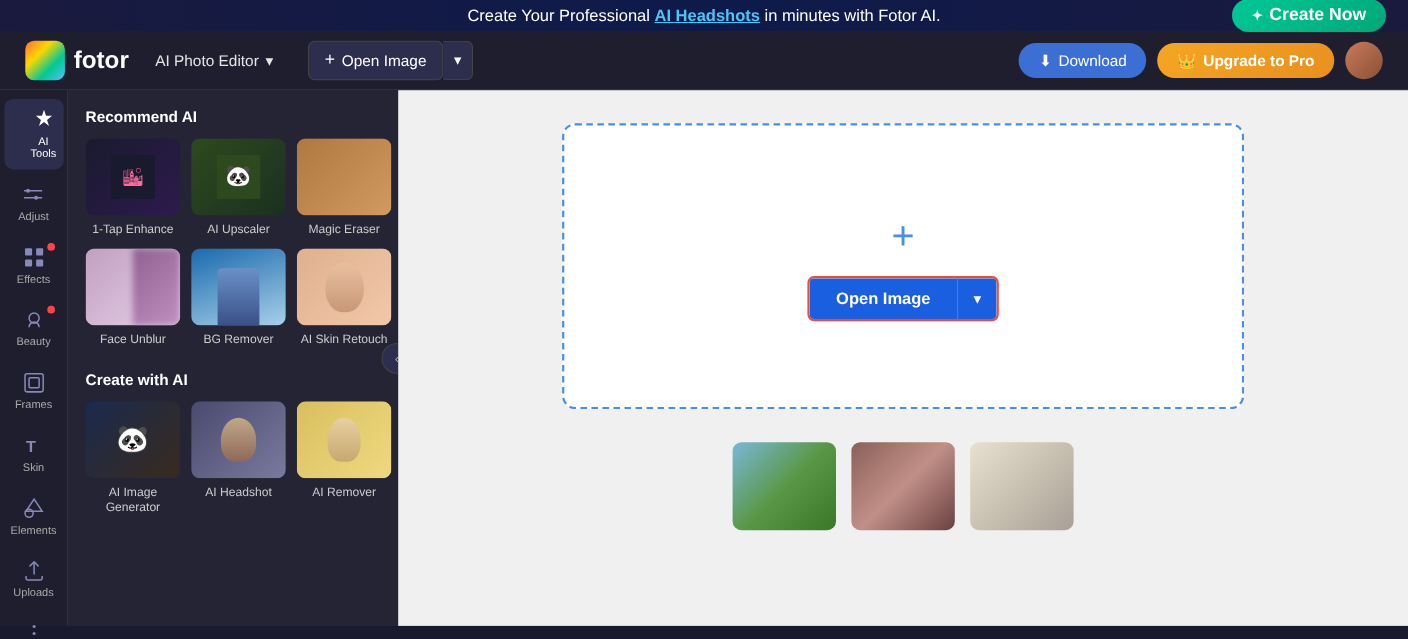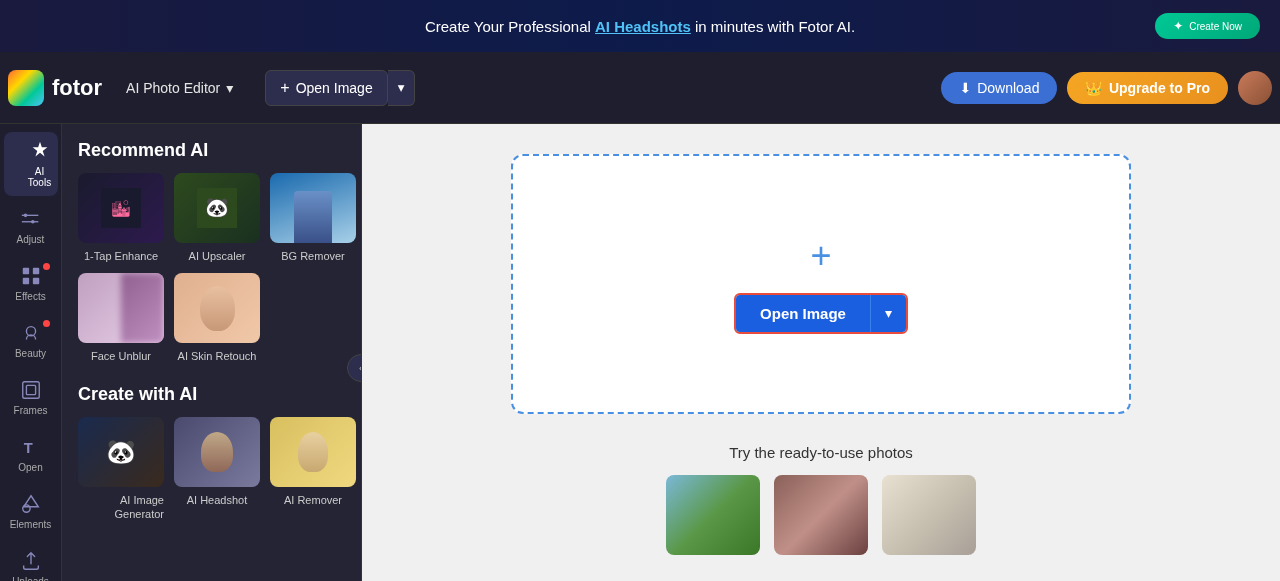--- a/index.html
+++ b/index.html
@@ -1,21 +1,21 @@
 <!DOCTYPE html>
 <html><head>
   <meta charset="utf-8">
   <style>
     * { margin: 0; padding: 0; box-sizing: border-box; }
     body { font-family: -apple-system, BlinkMacSystemFont, 'Segoe UI', sans-serif; background: #1a1a2e; overflow: hidden; width: 1280px; height: 581px; }
 
     
     .top-banner {
       background: linear-gradient(90deg, #1a1a3e 0%, #0d1b4b 50%, #1a1a3e 100%);
-      height: 52px;
+      height: 28px;
       display: flex;
       align-items: center;
       justify-content: center;
       gap: 12px;
       position: relative;
     }
     .banner-text {
       color: #fff;
       font-size: 15px;
       font-weight: 500;
@@ -27,39 +27,39 @@
       text-decoration-color: #4fc3f7;
     }
     .create-now-btn {
       position: absolute;
       right: 20px;
       background: linear-gradient(135deg, #00c896, #00a878);
       border: none;
       border-radius: 20px;
       color: white;
       padding: 6px 18px;
-      font-size: 10px;
-      font-weight: 400;
+      font-size: 16px;
+      font-weight: 700;
       cursor: pointer;
       display: flex;
       align-items: center;
       gap: 6px;
     }
     .create-now-btn::before {
       content: '✦';
       font-size: 12px;
     }
 
     
     .header {
       background: #1e1e2e;
-      height: 72px;
-      display: flex;
-      align-items: center;
-      padding: 0 8px;
+      height: 54px;
+      display: flex;
+      align-items: center;
+      padding: 0 23px;
       gap: 16px;
       border-bottom: 1px solid #333;
     }
     .logo {
       display: flex;
       align-items: center;
       gap: 8px;
     }
     .logo-icon {
       width: 36px;
@@ -204,21 +204,21 @@
     
     .ai-panel {
       width: 300px;
       background: #242435;
       overflow-y: auto;
       padding: 16px;
       border-right: 1px solid #333;
     }
     .panel-section-title {
       color: #fff;
-      font-size: 18px;
+      font-size: 14px;
       font-weight: 700;
       margin-bottom: 12px;
     }
     .ai-grid {
       display: grid;
       grid-template-columns: repeat(3, 1fr);
       gap: 10px;
       margin-bottom: 20px;
     }
     .ai-card {
@@ -230,21 +230,21 @@
     .ai-card-img {
       width: 86px;
       height: 70px;
       border-radius: 8px;
       overflow: hidden;
       margin-bottom: 6px;
     }
     .ai-card-label {
       color: #ccc;
       font-size: 11px;
-      text-align: right;
+      text-align: center;
       line-height: 1.3;
     }
 
     
     .thumb-1tap { background: linear-gradient(135deg, #1a1a2e, #2d1a4e); position: relative; width: 100%; height: 100%; }
     .thumb-panda { background: linear-gradient(135deg, #2d4a1e, #1a3020); position: relative; width: 100%; height: 100%; }
     .thumb-eraser { background: linear-gradient(135deg, #4e3a1a, #7a5a2a); position: relative; width: 100%; height: 100%; }
 
     
     .collapse-btn {
@@ -441,21 +441,21 @@
       </div>
       <span class="sidebar-icon-label">Frames</span>
     </div>
 
     <div class="sidebar-icon-item">
       <div class="sidebar-icon-svg">
         <svg width="22" height="22" viewBox="0 0 24 24" fill="none">
           <text x="4" y="18" font-size="16" fill="#8888bb" font-weight="700">T</text>
         </svg>
       </div>
-      <span class="sidebar-icon-label">Open</span>
+      <span class="sidebar-icon-label">Skin</span>
     </div>
 
     <div class="sidebar-icon-item">
       <div class="sidebar-icon-svg">
         <svg width="22" height="22" viewBox="0 0 24 24" fill="none">
           <circle cx="7" cy="17" r="4" stroke="#8888bb" stroke-width="1.5" fill="none"></circle>
           <polygon points="12,3 20,15 4,15" stroke="#8888bb" stroke-width="1.5" fill="none"></polygon>
         </svg>
       </div>
       <span class="sidebar-icon-label">Elements</span>
@@ -503,37 +503,45 @@
           <div class="thumb-panda" style="display:flex;align-items:center;justify-content:center;">
             <svg width="40" height="40" viewBox="0 0 50 50">
               <rect width="50" height="50" fill="#2d4a1e"></rect>
               <text x="25" y="32" text-anchor="middle" font-size="24">🐼</text>
             </svg>
           </div>
         </div>
         <span class="ai-card-label">AI Upscaler</span>
       </div>
 
+      <div class="ai-card">
+        <div class="ai-card-img">
+          <div class="thumb-eraser" style="display:flex;align-items:center;justify-content:center;position:relative;overflow:hidden;">
+            <div style="width:100%;height:100%;background:linear-gradient(135deg,#b07840,#d09a60);"></div>
+          </div>
+        </div>
+        <span class="ai-card-label">Magic Eraser</span>
+      </div>
+
+      <div class="ai-card">
+        <div class="ai-card-img">
+          <div style="width:100%;height:100%;background:linear-gradient(135deg,#c0a0c0,#e8d0e8);position:relative;overflow:hidden;">
+            <div style="position:absolute;right:0;top:0;width:50%;height:100%;background:linear-gradient(135deg,#906090,#c090c0);filter:blur(3px);"></div>
+          </div>
+        </div>
+        <span class="ai-card-label">Face Unblur</span>
+      </div>
 
       <div class="ai-card">
         <div class="ai-card-img">
           <div style="width:100%;height:100%;background:linear-gradient(160deg,#1a6aae,#a8d0e8);display:flex;align-items:flex-end;">
             <div style="width:45%;height:75%;background:linear-gradient(180deg,#6a90c8,#3a5088);margin:0 auto;border-radius:4px 4px 0 0;"></div>
           </div>
         </div>
         <span class="ai-card-label">BG Remover</span>
-      </div>
-
-      <div class="ai-card">
-        <div class="ai-card-img">
-          <div style="width:100%;height:100%;background:linear-gradient(135deg,#c0a0c0,#e8d0e8);position:relative;overflow:hidden;">
-            <div style="position:absolute;right:0;top:0;width:50%;height:100%;background:linear-gradient(135deg,#906090,#c090c0);filter:blur(3px);"></div>
-          </div>
-        </div>
-        <span class="ai-card-label">Face Unblur</span>
       </div>
 
       <div class="ai-card">
         <div class="ai-card-img">
           <div style="width:100%;height:100%;background:linear-gradient(135deg,#e0b090,#f0c8a8);display:flex;align-items:center;justify-content:center;">
             <div style="width:35px;height:45px;border-radius:50% 50% 45% 45%;background:linear-gradient(180deg,#e8c0a0,#c89878);"></div>
           </div>
         </div>
         <span class="ai-card-label">AI Skin Retouch</span>
       </div>
@@ -576,21 +584,20 @@
   <div class="canvas-area">
 
     <div class="upload-zone">
       <div class="plus-icon">+</div>
       <div class="open-img-group">
         <button class="open-img-main">Open Image</button>
         <button class="open-img-arrow">▾</button>
       </div>
     </div>
 
-    <p class="ready-photos-title">Try the ready-to-use photos</p>
     <div class="ready-photos-row">
       <div class="ready-photo photo-landscape"></div>
       <div class="ready-photo photo-portrait"></div>
       <div class="ready-photo photo-still"></div>
     </div>
   </div>
 
 </div>
 
 </body></html>

